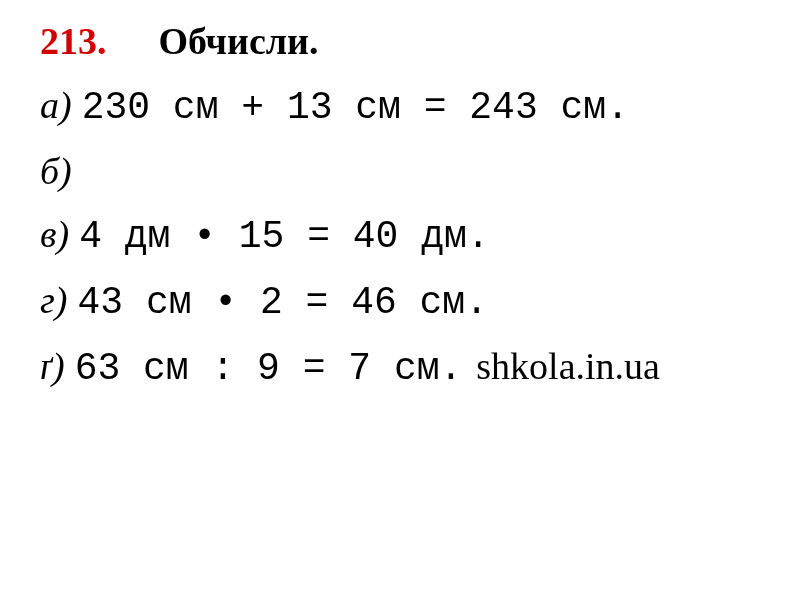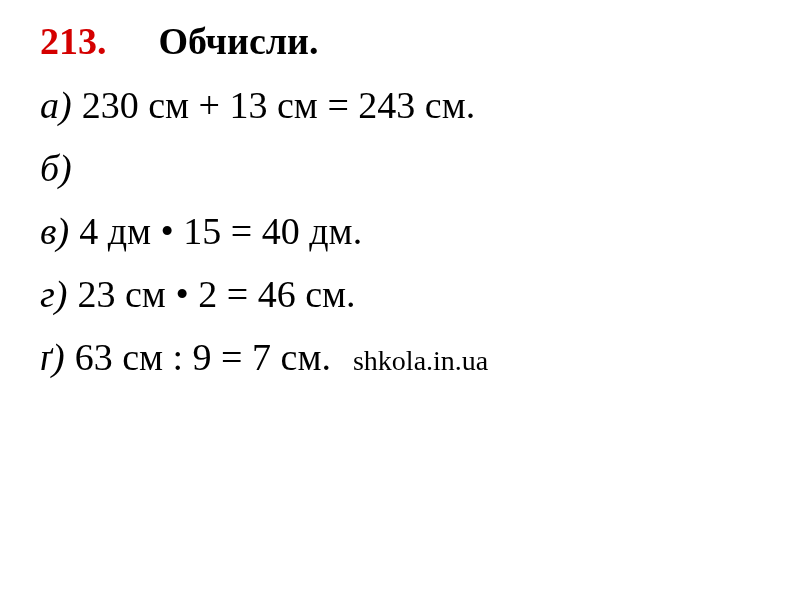--- a/index.html
+++ b/index.html
@@ -45,24 +45,25 @@
     line-height: 1.0;
     margin-bottom: 25px;
     white-space: pre;
   }
   .label {
     font-style: italic;
     margin-right: 10px;
   }
   .expr {
     font-style: normal;
+    font-family: Liberation Mono, monospace;
   }
   .watermark {
-    font-size: 28px;
-    margin-left: 22px;
+    font-size: 38px;
+    margin-left: 14px;
   }
 </style>
 </head>
 <body>
 
 <div class="page">
 
   <div class="title-row">
     <span class="task-number">213.</span>
     <span class="task-title">Обчисли.</span>
@@ -77,21 +78,21 @@
     <span class="label">б)</span>
   </div>
 
   <div class="line">
     <span class="label">в)</span>
     <span class="expr">4 дм • 15 = 40 дм.</span>
   </div>
 
   <div class="line">
     <span class="label">г)</span>
-    <span class="expr">23 см • 2 = 46 см.</span>
+    <span class="expr">43 см • 2 = 46 см.</span>
   </div>
 
   <div class="line">
     <span class="label">ґ)</span>
     <span class="expr">63 см : 9 = 7 см.</span>
     <span class="watermark">shkola.in.ua</span>
   </div>
 
 </div>
 

